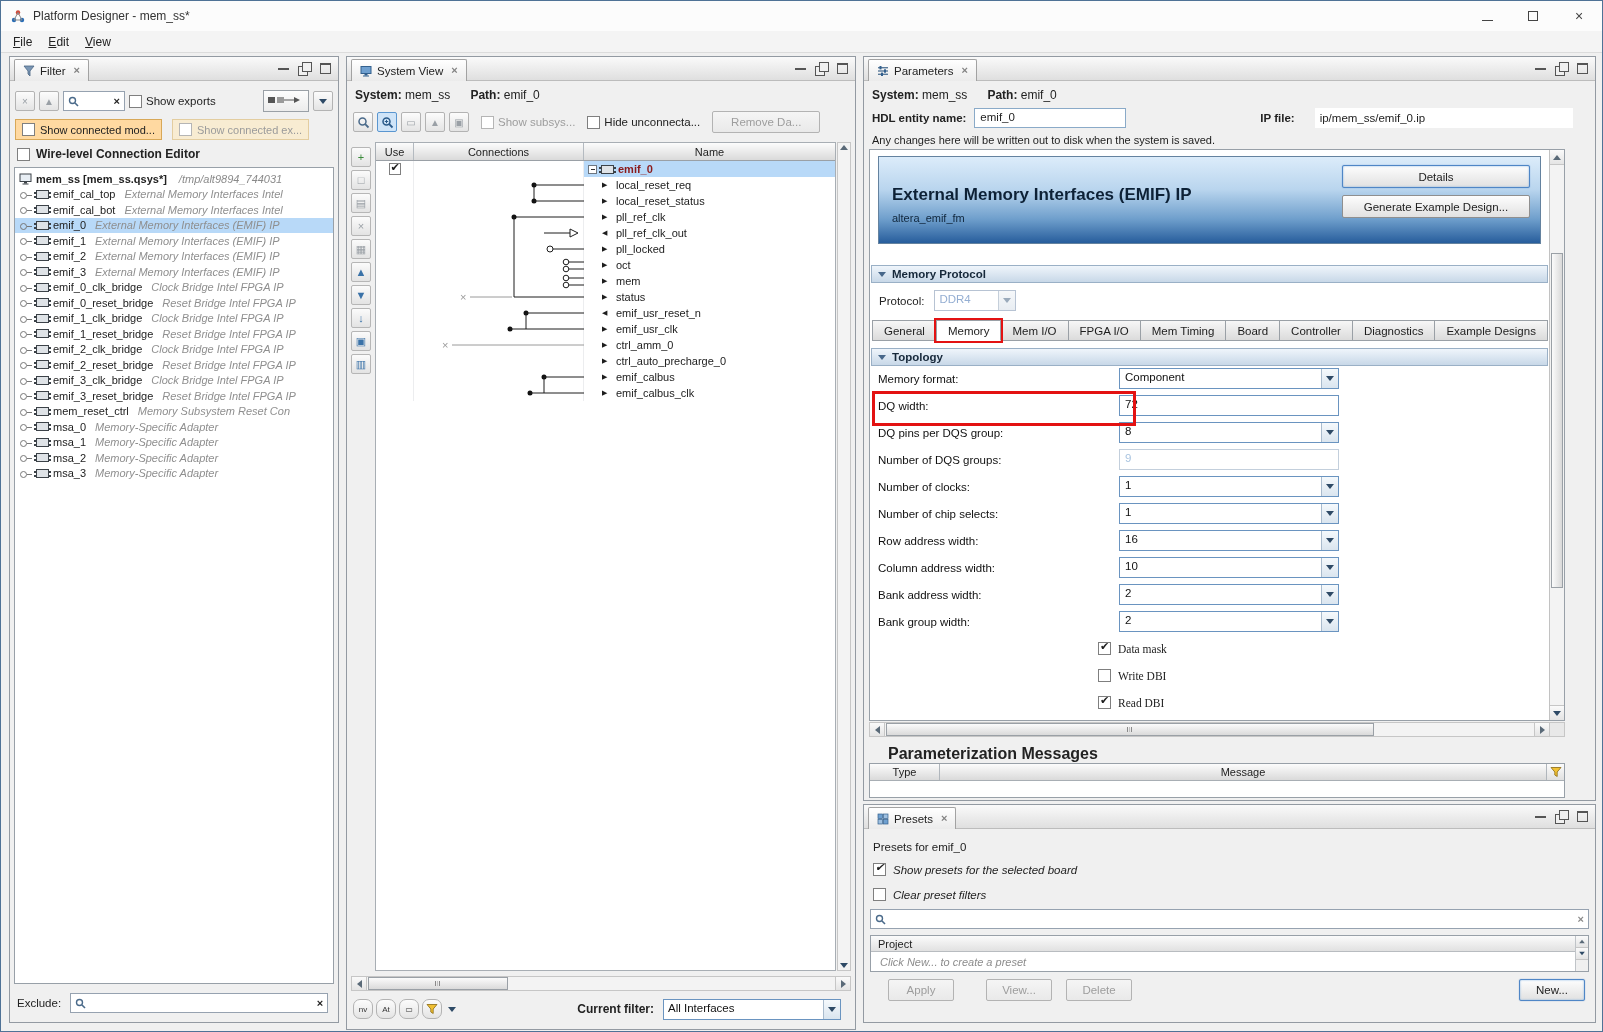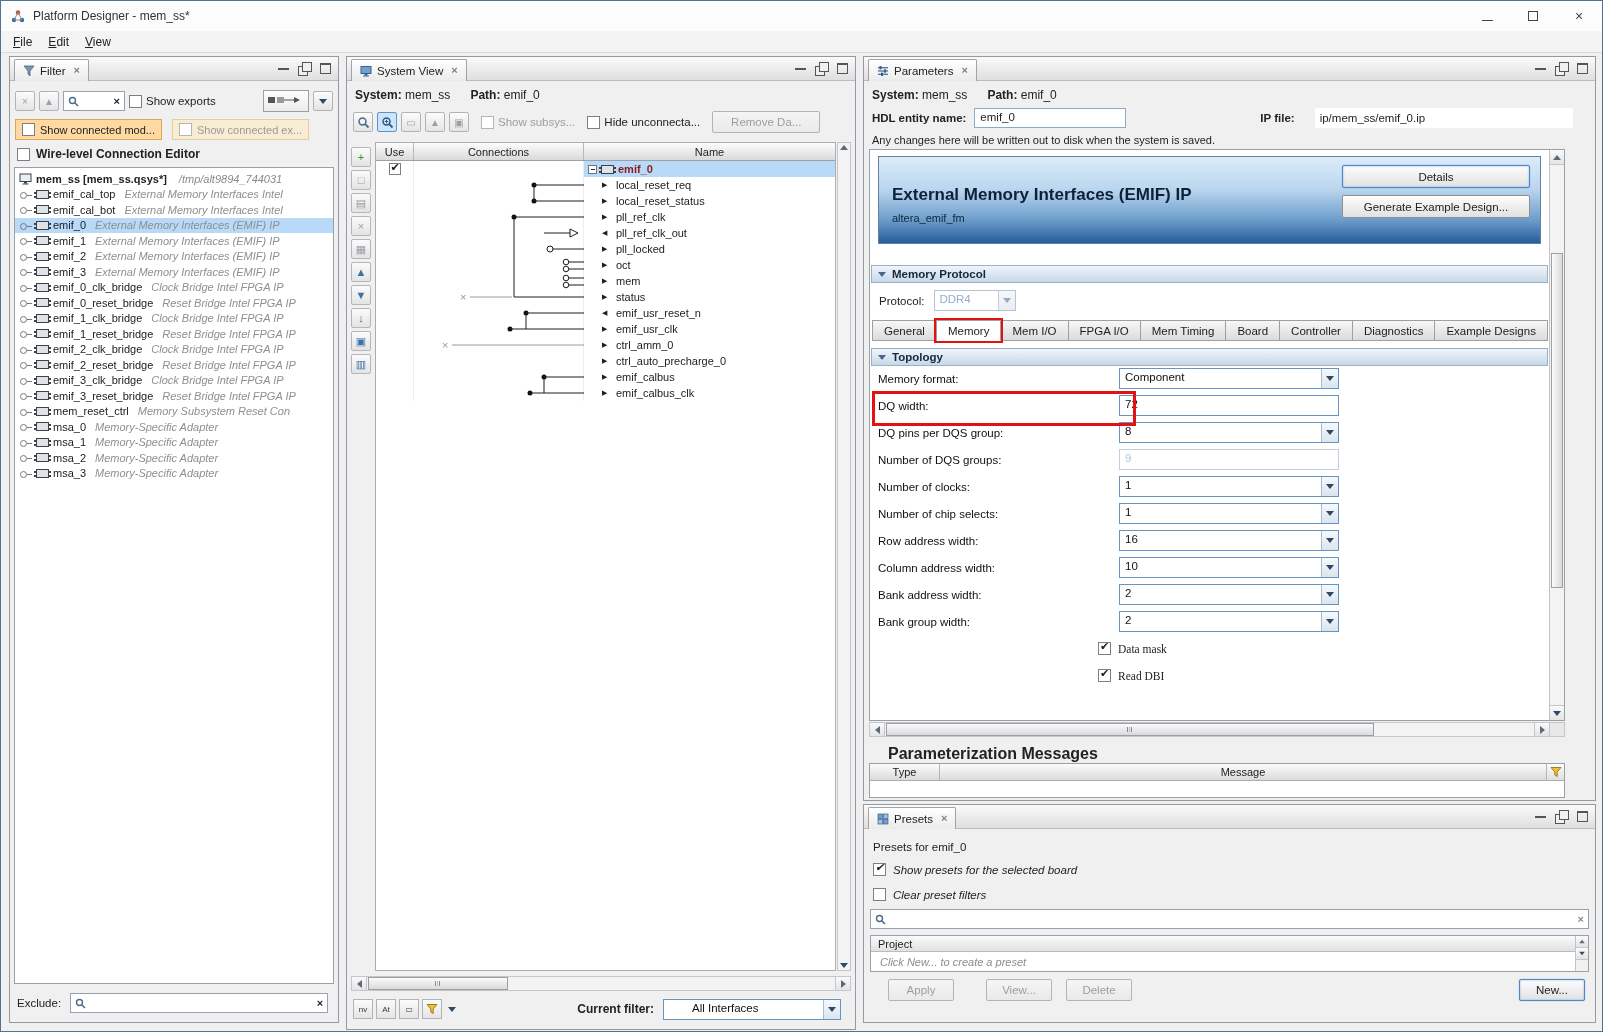--- a/index.html
+++ b/index.html
@@ -112,23 +112,23 @@
   .conn-svg .dot{fill:#111;}
   .conn-svg .hollow{fill:#fff;stroke:#1d1d1d;}
   .conn-svg .xmark{fill:#9a9a9a;font-size:11px;font-family:"Liberation Sans",sans-serif;}
   .hscroll{position:absolute;left:4px;right:4px;bottom:38px;height:15px;background:#f3f3f3;border:1px solid #c6c6c6;}
   .hs-btn{position:absolute;top:0;bottom:0;width:15px;display:flex;align-items:center;justify-content:center;background:linear-gradient(#fafafa,#e4e4e4);}
   .hs-left{left:0;border-right:1px solid #c6c6c6;}
   .hs-right{right:0;border-left:1px solid #c6c6c6;}
   .hs-thumb{position:absolute;left:16px;top:0;bottom:0;width:140px;background:linear-gradient(#fbfbfb,#dadada);border:1px solid #9aa0a6;}
   .hs-thumb::after{content:"";position:absolute;top:3px;bottom:3px;left:calc(50% - 3px);border-left:1px solid #8a8a8a;box-shadow:2px 0 0 #c0c0c0,4px 0 0 #8a8a8a;}
   .sv-bottom{position:absolute;left:6px;right:14px;bottom:8px;height:24px;display:flex;align-items:center;gap:3px;}
-  .mini-btn{width:20px;height:20px;display:flex;align-items:center;justify-content:center;background:linear-gradient(#fcfcfc,#e4e4e4);border:1px solid #b3b3b3;border-radius:0;font-size:8px;color:#333;}
+  .mini-btn{width:20px;height:20px;display:flex;align-items:center;justify-content:center;background:linear-gradient(#fcfcfc,#e4e4e4);border:1px solid #b3b3b3;border-radius:7px;font-size:8px;color:#333;}
   .cf-label{font-weight:bold;font-size:12px;margin-left:auto;margin-right:6px;}
-  .cf-dd{width:178px;padding-left:24px;}
+  .cf-dd{width:178px;}
 
   
   #params-panel{left:862px;top:55px;width:733px;height:745px;}
   .pp-info{position:absolute;left:8px;top:31px;display:flex;gap:20px;font-size:12px;}
   .pp-row{position:absolute;left:8px;top:50px;right:8px;height:22px;display:flex;align-items:center;}
   .hdl-field{width:152px;height:20px;border:1px solid #8aaac8;background:#fff;font-size:11.5px;padding:2px 5px;margin-left:8px;}
   .ip-label{margin-left:134px;font-weight:bold;}
   .ip-value{margin-left:20px;width:258px;height:20px;background:#fff;display:flex;align-items:center;padding:0 5px;font-size:11.5px;}
   .pp-note{position:absolute;left:8px;top:77px;font-size:11px;color:#1d1d1d;}
   .pp-box{position:absolute;left:5px;top:92px;width:696px;height:572px;border:1px solid #98a0a8;background:#fff;}
@@ -918,20 +918,24 @@
               </div>
             </div>
           </div>
         <div style="position:absolute;left:0;top:485px;right:0;">
 
             <div class="pcb-row">
               <span class="cb on"></span>
               <span>Data mask</span>
             </div>
 
+            <div class="pcb-row">
+              <span class="cb"></span>
+              <span>Write DBI</span>
+            </div>
 
             <div class="pcb-row">
               <span class="cb on"></span>
               <span>Read DBI</span>
             </div>
           </div>
       </div>
       <div class="vscroll">
         <span class="vs-btn vs-up">
             <span class="tri-up"></span>

